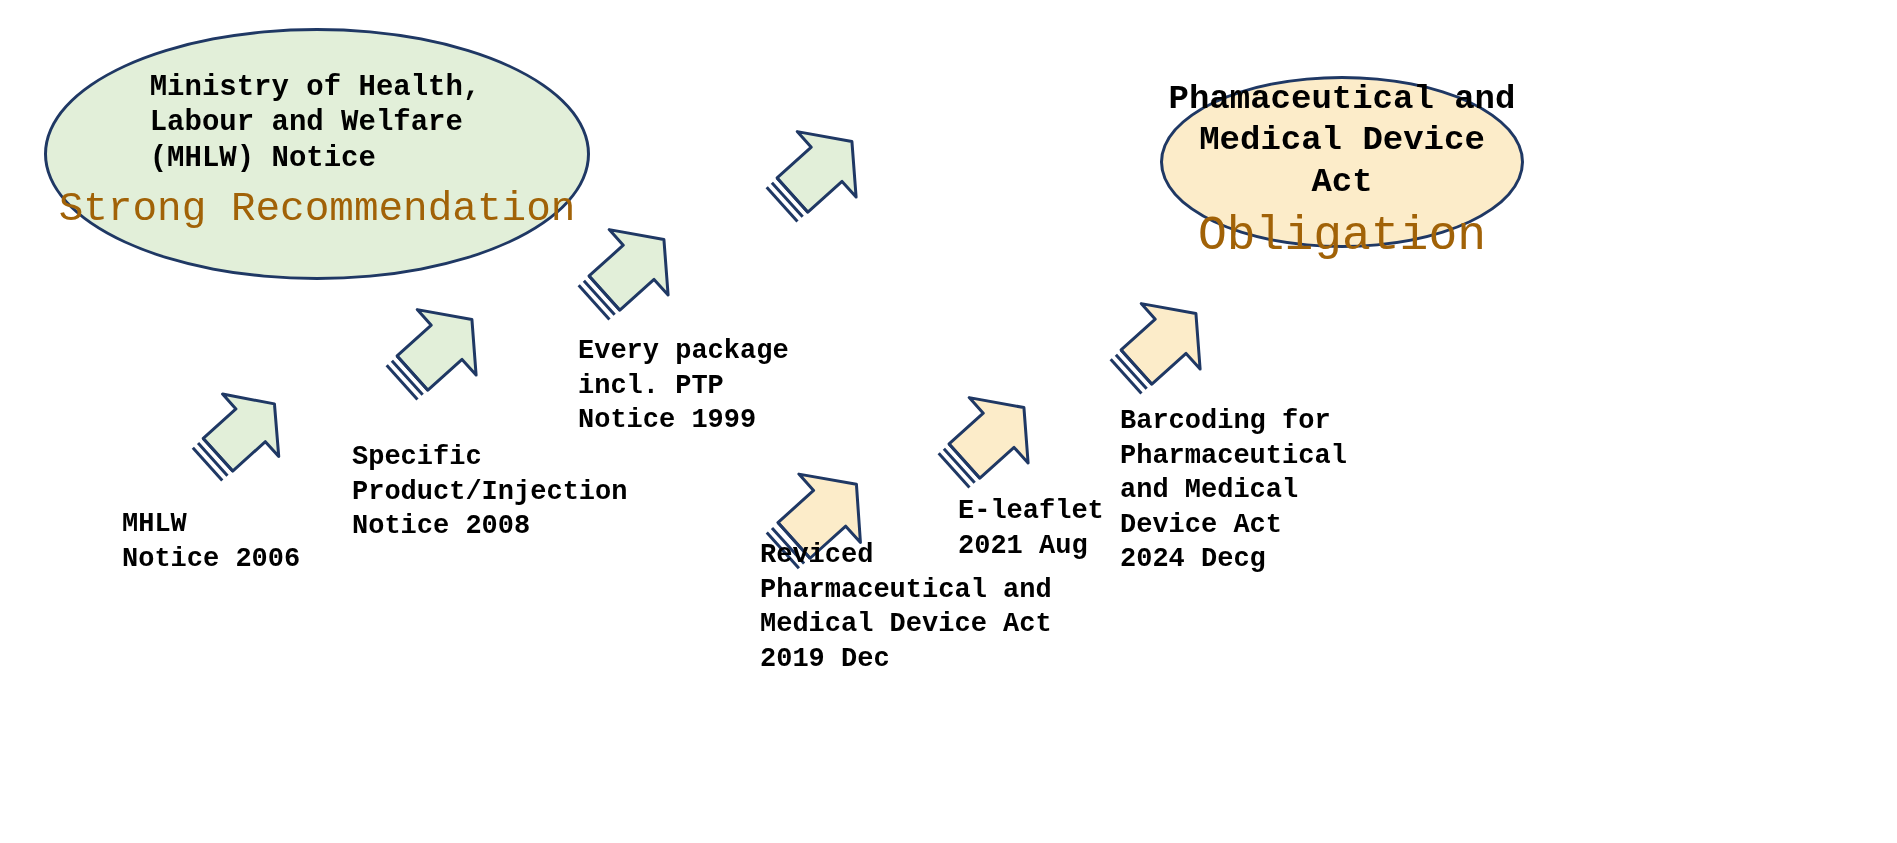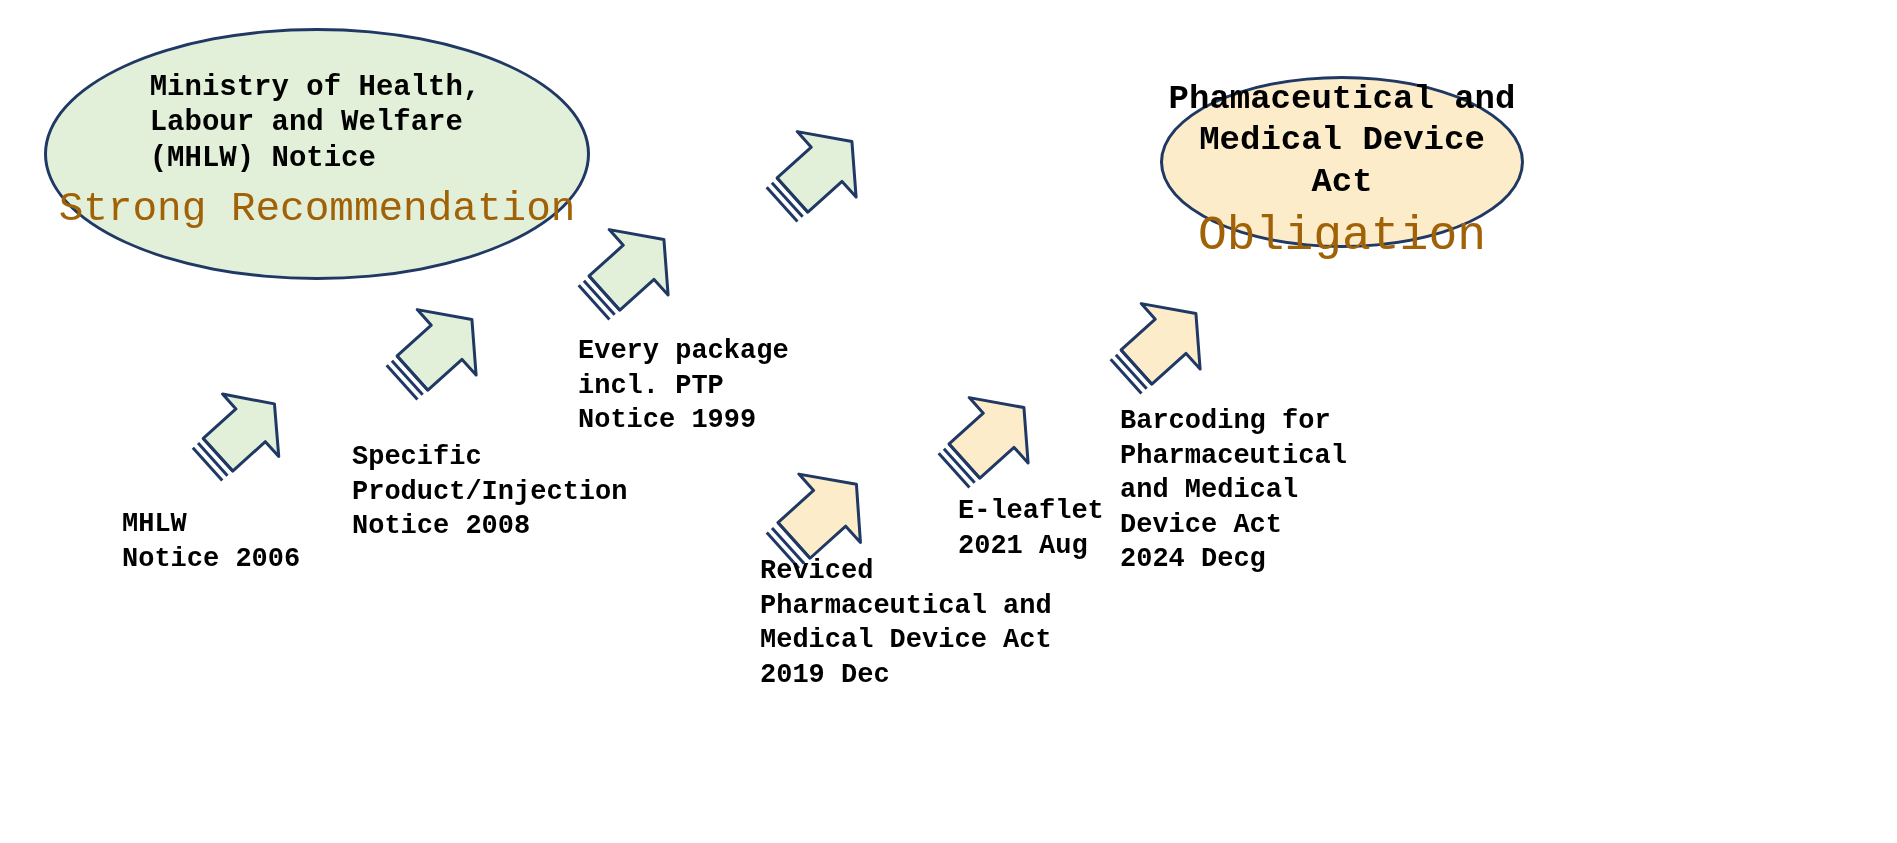--- a/index.html
+++ b/index.html
@@ -158,21 +158,21 @@
   <div class="arrow" style="left:760px; top:460px; width:120px; height:115px;">
     <svg width="120" height="115" viewBox="0 0 120 115">
       <g transform="rotate(-42 60 57)">
         <polygon points="25,33 73,33 73,11 109,57 73,103 73,81 25,81" fill="#fcecc9" stroke="#1f3864" stroke-width="3" stroke-linejoin="round"></polygon>
         <line x1="10" y1="33" x2="10" y2="81" stroke="#1f3864" stroke-width="3"></line>
         <line x1="17" y1="33" x2="17" y2="81" stroke="#1f3864" stroke-width="3"></line>
         <line x1="25" y1="33" x2="25" y2="81" stroke="#1f3864" stroke-width="3"></line>
       </g>
     </svg>
   </div>
-  <div class="label" style="left:760px; top:554px;">Reviced
+  <div class="label" style="left:760px; top:538px;">Reviced
 Pharmaceutical and
 Medical Device Act
 2019 Dec</div>
 
   <div class="arrow" style="left:932px; top:384px; width:115px; height:110px;">
     <svg width="115" height="110" viewBox="0 0 115 110">
       <g transform="rotate(-42 57 55)">
         <polygon points="24,32 70,32 70,11 104,55 70,99 70,78 24,78" fill="#fcecc9" stroke="#1f3864" stroke-width="3" stroke-linejoin="round"></polygon>
         <line x1="10" y1="32" x2="10" y2="78" stroke="#1f3864" stroke-width="3"></line>
         <line x1="17" y1="32" x2="17" y2="78" stroke="#1f3864" stroke-width="3"></line>

